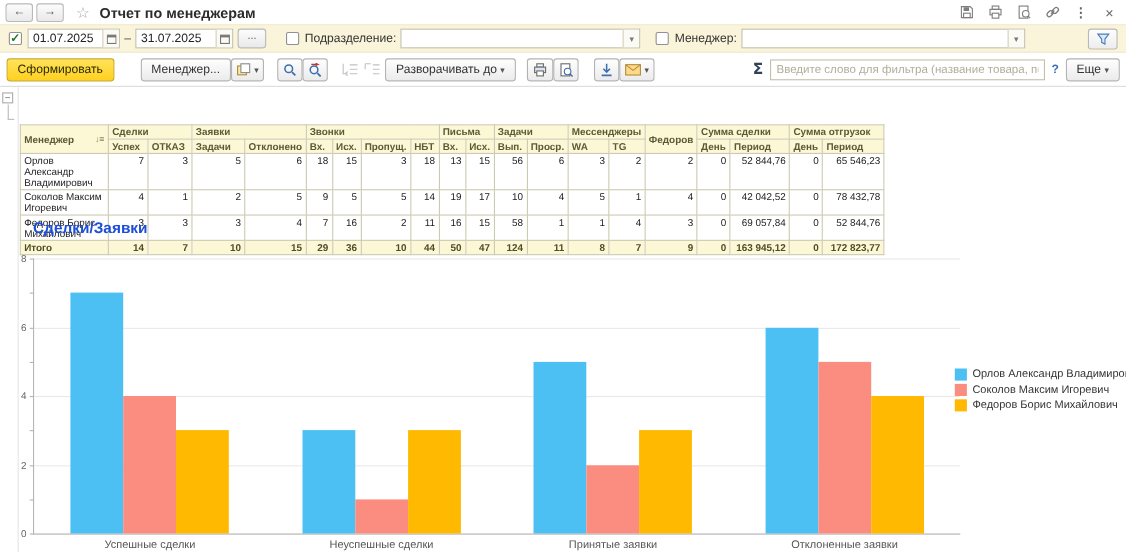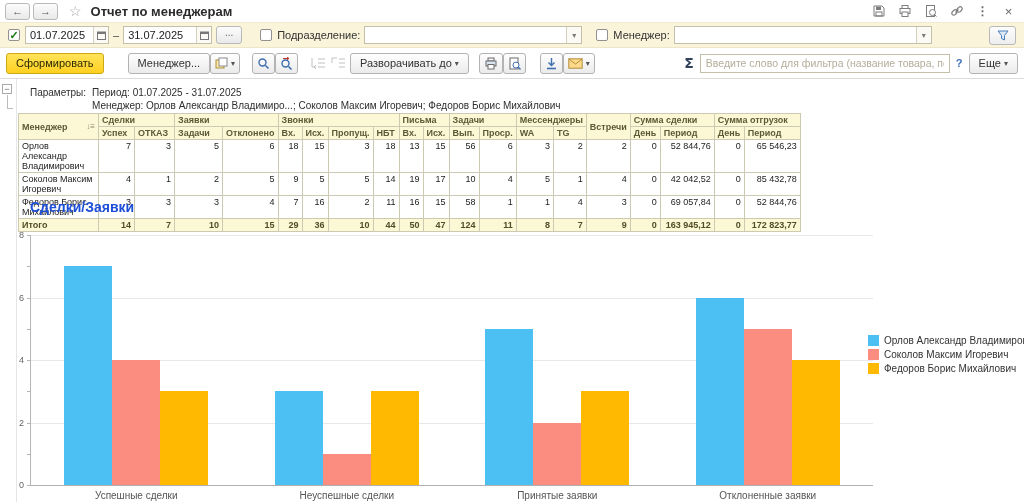--- a/index.html
+++ b/index.html
@@ -274,24 +274,20 @@
     <span>Еще</span>
     <span class="caret">▾</span>
   </button>
 </div>
 
 <div class="report">
   <div class="rowheader-line"></div>
   <div class="grp-box">−</div>
   <div class="grp-line"></div>
 
-  <div class="params">
-    <div><span class="plabel">Параметры:</span><span>Период: 01.07.2025 - 31.07.2025</span></div>
-    <div class="indent">Менеджер: Орлов Александр Владимиро...; Соколов Максим Игоревич; Федоров Борис Михайлович</div>
-  </div>
 
   <table class="rpt-table">
     <colgroup>
         <col style="width:80px">
         <col style="width:36px">
         <col style="width:40px">
         <col style="width:48px">
         <col style="width:54px">
         <col style="width:24px">
         <col style="width:26px">
@@ -311,21 +307,21 @@
       </colgroup>
     <thead>
         <tr>
           <th rowspan="2">Менеджер<span class="sort-ic">↓≡</span></th>
           <th colspan="2">Сделки</th>
           <th colspan="2">Заявки</th>
           <th colspan="4">Звонки</th>
           <th colspan="2">Письма</th>
           <th colspan="2">Задачи</th>
           <th colspan="2">Мессенджеры</th>
-          <th rowspan="2">Встречи</th>
+          <th rowspan="2">Федоров</th>
           <th colspan="2">Сумма сделки</th>
           <th colspan="2">Сумма отгрузок</th>
         </tr>
         <tr>
           <th>Успех</th>
           <th>ОТКАЗ</th>
           <th>Задачи</th>
           <th>Отклонено</th>
           <th>Вх.</th>
           <th>Исх.</th>
@@ -379,21 +375,21 @@
           <td class="num">19</td>
           <td class="num">17</td>
           <td class="num">10</td>
           <td class="num">4</td>
           <td class="num">5</td>
           <td class="num">1</td>
           <td class="num">4</td>
           <td class="num">0</td>
           <td class="num">42 042,52</td>
           <td class="num">0</td>
-          <td class="num">85 432,78</td>
+          <td class="num">78 432,78</td>
         </tr>
         <tr class="">
           <td>Федоров Борис Михайлович</td>
           <td class="num">3</td>
           <td class="num">3</td>
           <td class="num">3</td>
           <td class="num">4</td>
           <td class="num">7</td>
           <td class="num">16</td>
           <td class="num">2</td>

